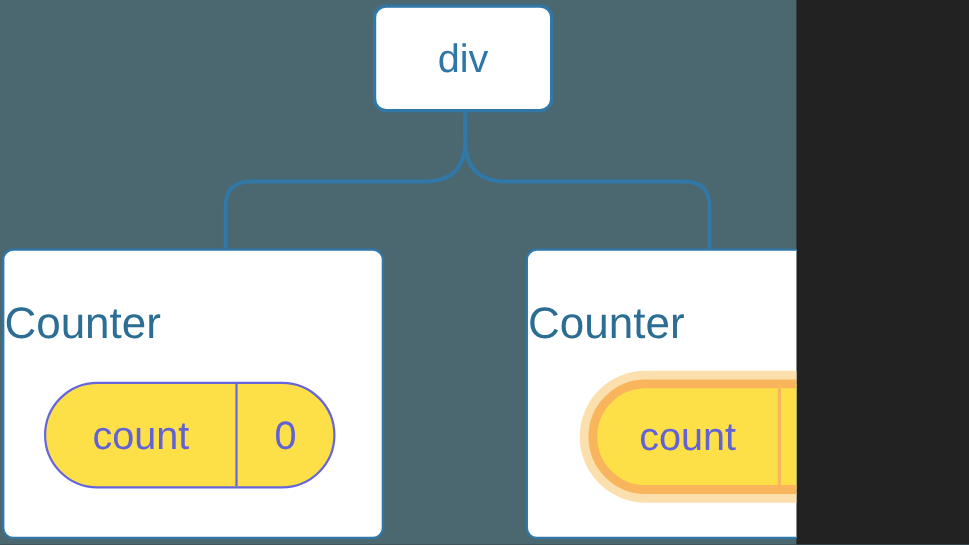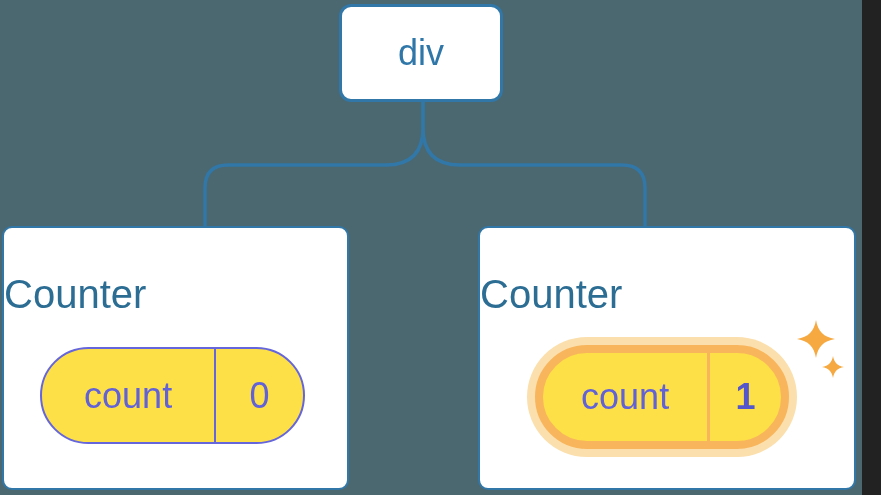--- a/index.html
+++ b/index.html
@@ -15,21 +15,21 @@
     --sparkle-orange:#F5A940;
   }
   *{box-sizing:border-box;margin:0;padding:0;}
   body{
     margin:0;
     font-family:"Liberation Sans","DejaVu Sans",sans-serif;
     background:#222;
   }
   .stage{
     position:relative;
-    width:862px;
+    width:724px;
     height:495px;
     background:var(--background);
     overflow:hidden;
   }
   .connectors{
     position:absolute;
     left:0;top:0;
     width:881px;height:495px;
     pointer-events:none;
   }

